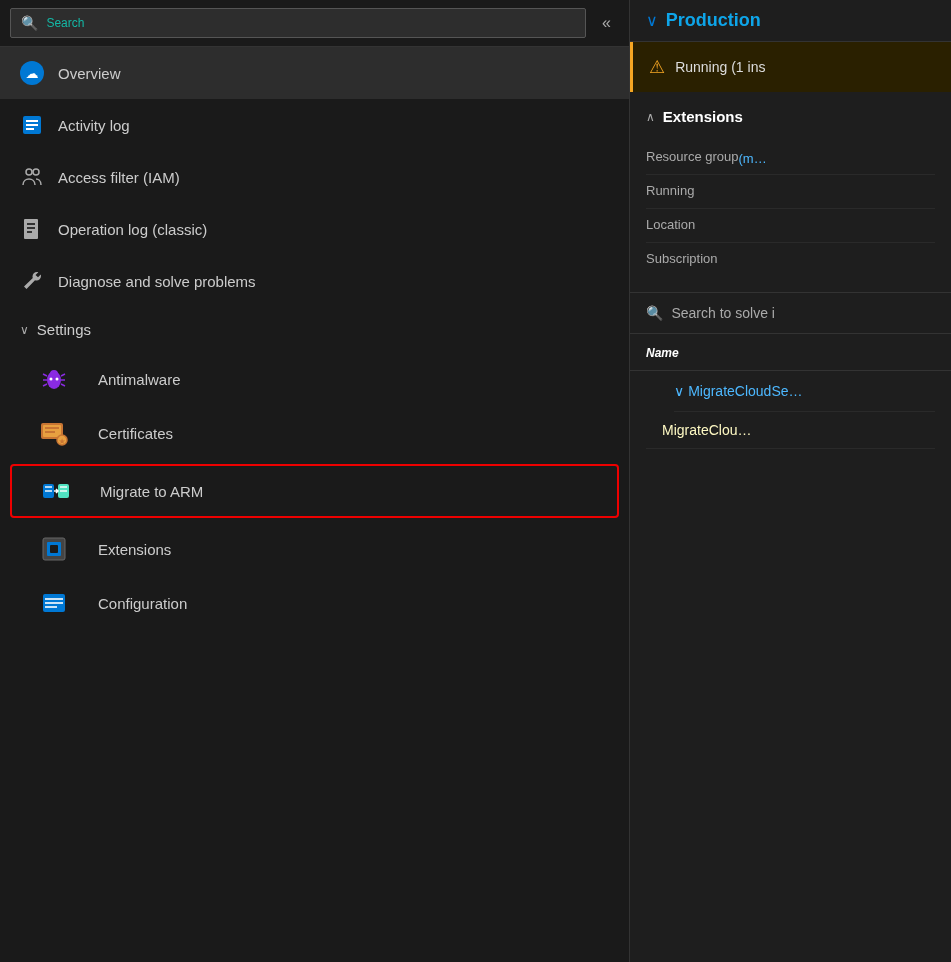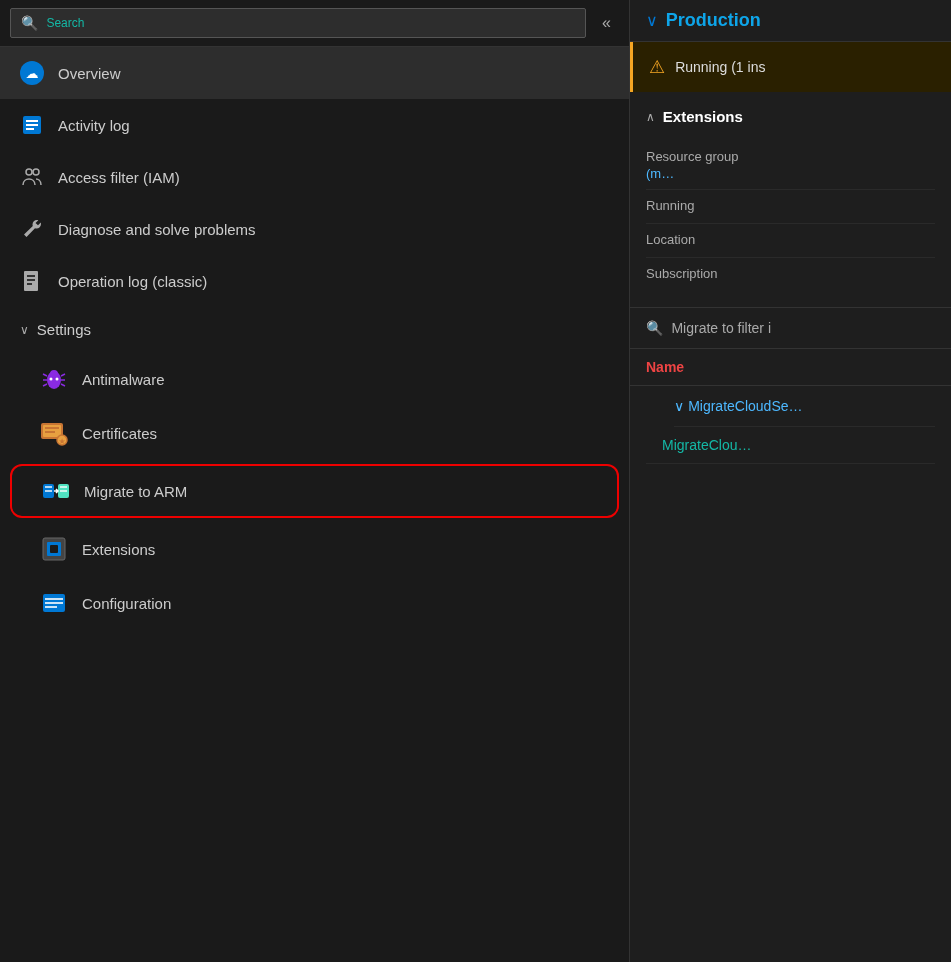--- a/index.html
+++ b/index.html
@@ -94,29 +94,29 @@
 
     .section-header .chevron {
       font-size: 12px;
       color: #aaa;
     }
 
     .sub-item {
       display: flex;
       align-items: center;
       padding: 13px 20px 13px 40px;
-      gap: 14px;
+      gap: 30px;
       cursor: pointer;
       color: #ccc;
       font-size: 15px;
     }
 
     .sub-item.highlighted {
       border: 2px solid #e00;
-      border-radius: 12px;
+      border-radius: 4px;
       margin: 4px 10px;
       padding: 11px 10px 11px 30px;
     }
 
     .sub-item .icon {
       width: 28px;
       height: 28px;
       display: flex;
       align-items: center;
       justify-content: center;
@@ -199,23 +199,24 @@
     }
 
     .essentials-title {
       font-size: 15px;
       font-weight: 700;
       color: #fff;
     }
 
     .essentials-row {
       display: flex;
-      flex-direction: column;
+      flex-direction: row;
       padding: 8px 0;
       border-bottom: 1px solid #2a2a2a;
+      align-items: flex-end;
     }
 
     .essentials-row:last-child {
       border-bottom: none;
     }
 
     .essentials-label {
       color: #aaa;
       font-size: 13px;
       margin-bottom: 2px;
@@ -246,22 +247,23 @@
       font-size: 14px;
     }
 
     .table-header {
       padding: 10px 16px;
       border-bottom: 1px solid #333;
     }
 
     .table-header-label {
       font-weight: 700;
-      color: #ef4444;
-      font-size: 14px;
+      color: #ffffff;
+      font-size: 12px;
+      font-style: italic;
     }
 
     .table-body {
       padding: 0 16px;
     }
 
     .table-row {
       padding: 12px 0;
       border-bottom: 1px solid #2a2a2a;
       margin-left: 28px;
@@ -274,21 +276,21 @@
       align-items: center;
       gap: 6px;
     }
 
     .table-row-sub {
       padding: 10px 0;
       border-bottom: 1px solid #2a2a2a;
     }
 
     .table-row-sub-link {
-      color: #14b8a6;
+      color: #fef9c3;
       font-size: 14px;
       padding-left: 16px;
     }
 
     
     svg {
       display: block;
     }
   </style>
 </head>
@@ -331,36 +333,36 @@
         <path d="M3 20c0-4 3-6 6-6s6 2 6 6" fill="none" stroke="#aaa" stroke-width="1.5"></path>
         <path d="M16 14c2 0 5 1.5 5 6" fill="none" stroke="#aaa" stroke-width="1.5"></path>
       </svg>
     </div>
     <span>Access filter (IAM)</span>
   </div>
 
   <div class="nav-item">
     <div class="icon">
       <svg width="22" height="22" viewBox="0 0 22 22">
-        <path d="M16 2c-2.5 0-4.5 2-4.5 4.5 0 .5.1 1 .3 1.5L3 16.5 5.5 19l8.5-8.8c.5.2 1 .3 1.5.3C18 10.5 20 8.5 20 6c0-.5-.1-1-.2-1.5l-2.8 2.8L14.5 5l2.8-2.8C16.8 2.1 16.4 2 16 2z" fill="#aaa"></path>
-      </svg>
-    </div>
-    <span>Diagnose and solve problems</span>
-  </div>
-
-  <div class="nav-item">
-    <div class="icon">
-      <svg width="22" height="22" viewBox="0 0 22 22">
         <rect x="3" y="1" width="14" height="20" rx="1" fill="#aaa"></rect>
         <rect x="6" y="5" width="8" height="2" fill="#333"></rect>
         <rect x="6" y="9" width="8" height="2" fill="#333"></rect>
         <rect x="6" y="13" width="5" height="2" fill="#333"></rect>
       </svg>
     </div>
     <span>Operation log (classic)</span>
+  </div>
+
+  <div class="nav-item">
+    <div class="icon">
+      <svg width="22" height="22" viewBox="0 0 22 22">
+        <path d="M16 2c-2.5 0-4.5 2-4.5 4.5 0 .5.1 1 .3 1.5L3 16.5 5.5 19l8.5-8.8c.5.2 1 .3 1.5.3C18 10.5 20 8.5 20 6c0-.5-.1-1-.2-1.5l-2.8 2.8L14.5 5l2.8-2.8C16.8 2.1 16.4 2 16 2z" fill="#aaa"></path>
+      </svg>
+    </div>
+    <span>Diagnose and solve problems</span>
   </div>
 
   <div class="section-header">
     <span class="chevron">∨</span>
     <span>Settings</span>
   </div>
 
   <div class="sub-item">
     <div class="icon">
       <svg width="26" height="26" viewBox="0 0 26 26">
@@ -465,21 +467,21 @@
     </div>
     <div class="essentials-row">
       <span class="essentials-label">Subscription</span>
       <span class="essentials-value plain"></span>
     </div>
   </div>
 
   <div class="search-filter-bar">
     <span class="search-filter-input">
       <span>🔍</span>
-      <span>Migrate to filter i</span>
+      <span>Search to solve i</span>
     </span>
   </div>
 
   <div class="table-header">
     <span class="table-header-label">Name</span>
   </div>
 
   <div class="table-body">
     <div class="table-row">
       <span class="table-row-link">∨ MigrateCloudSe…</span>

